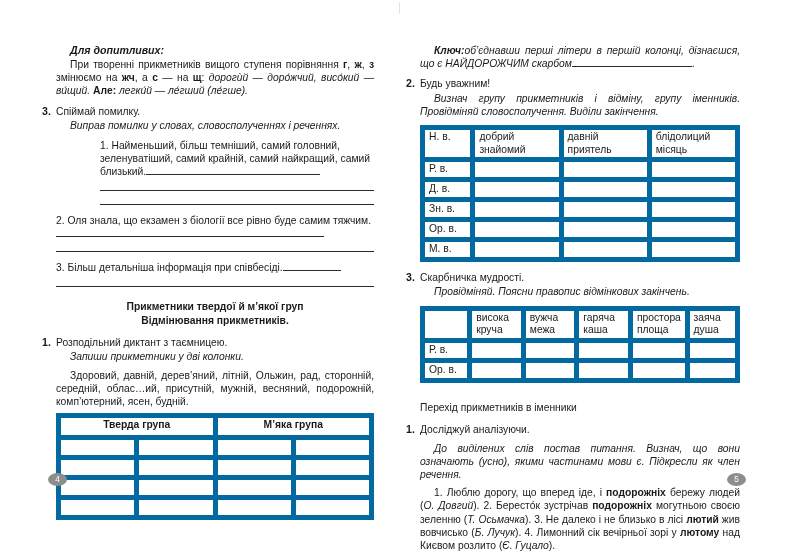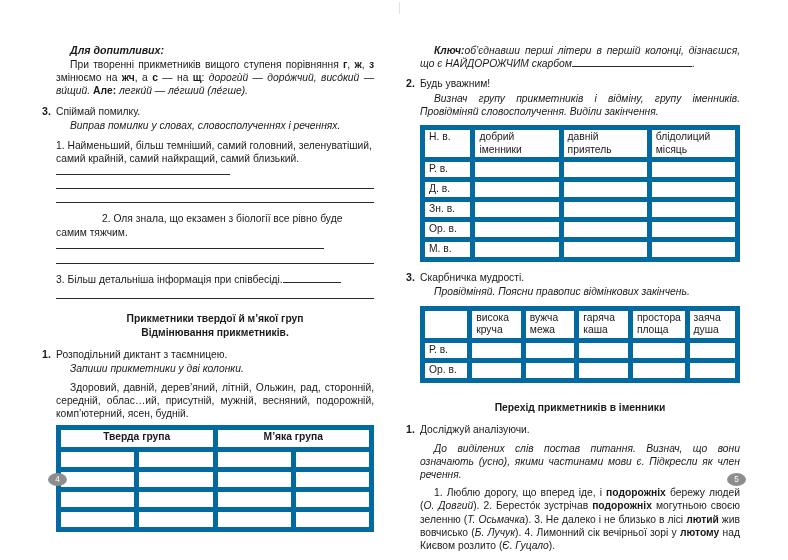--- a/index.html
+++ b/index.html
@@ -80,22 +80,21 @@
   .ex-body { flex: 1 1 auto; }
 
   .sect-head {
     text-align: center;
     font-weight: bold;
     font-size: 10.8px;
     line-height: 13.6px;
     margin: 13px 0 9px 0;
   }
   .sect-head-2 {
-    text-align: center;
-    font-weight: bold;
+    font-weight: normal;
     font-size: 10.8px;
     line-height: 13.6px;
     margin: 18px 0 9px 0;
   }
 
   
   .rule-full {
     border-bottom: 1px solid #2b2b2b;
     height: 0;
     margin: 11px 0 0 0;
@@ -172,28 +171,28 @@
       </div>
 
       <div class="ex">
         <div class="ex-num">3.</div>
         <div class="ex-body">
           <div class="para">Спіймай помилку.</div>
           <div class="para indent ital">Виправ помилки у словах, словосполученнях і реченнях.</div>
         </div>
       </div>
 
-      <div style="margin-top:6px;">
+      <div style="margin-top:6px;margin-left:44px;">
         <div class="para indent" style="display:inline;">1. Найменьший, більш темніший, самий головний, зеленуватіший, самий крайній, самий найкращий, самий близький.</div><span class="rule-inline" style="width:174px;"></span>
         <div class="rule-full"></div>
         <div class="rule-full" style="margin-top:13px;"></div>
       </div>
 
       <div style="margin-top:9px;">
-        <span class="para indent" style="display:inline;margin-left:46px;">2. Оля знала, що екзамен з біології все рівно буде самим тяжчим.</span><span class="rule-inline" style="width:268px;"></span>
+        <span class="para indent" style="display:inline;">2. Оля знала, що екзамен з біології все рівно буде самим тяжчим.</span><span class="rule-inline" style="width:268px;"></span>
         <div class="rule-full" style="margin-top:12px;"></div>
       </div>
 
       <div style="margin-top:9px;">
         <span class="para indent" style="display:inline;">3. Більш детальніша інформація при співбесіді.</span><span class="rule-inline" style="width:58px;"></span>
         <div class="rule-full" style="margin-top:12px;"></div>
       </div>
 
       <div class="sect-head">
         <div>Прикметники твердої й м’якої груп</div>
@@ -269,21 +268,21 @@
           <col style="width:16%">
             <col style="width:28%">
             <col style="width:28%">
             <col style="width:28%">
         </colgroup>
         <tbody>
           <tr>
             <td class="case-cell">Н. в.</td>
             <td class="word-cell">
               <div>добрий</div>
-              <div>іменники</div>
+              <div>знайомий</div>
             </td>
             <td class="word-cell">
               <div>давній</div>
               <div>приятель</div>
             </td>
             <td class="word-cell">
               <div>блідолиций</div>
               <div>місяць</div>
             </td>
           </tr>

